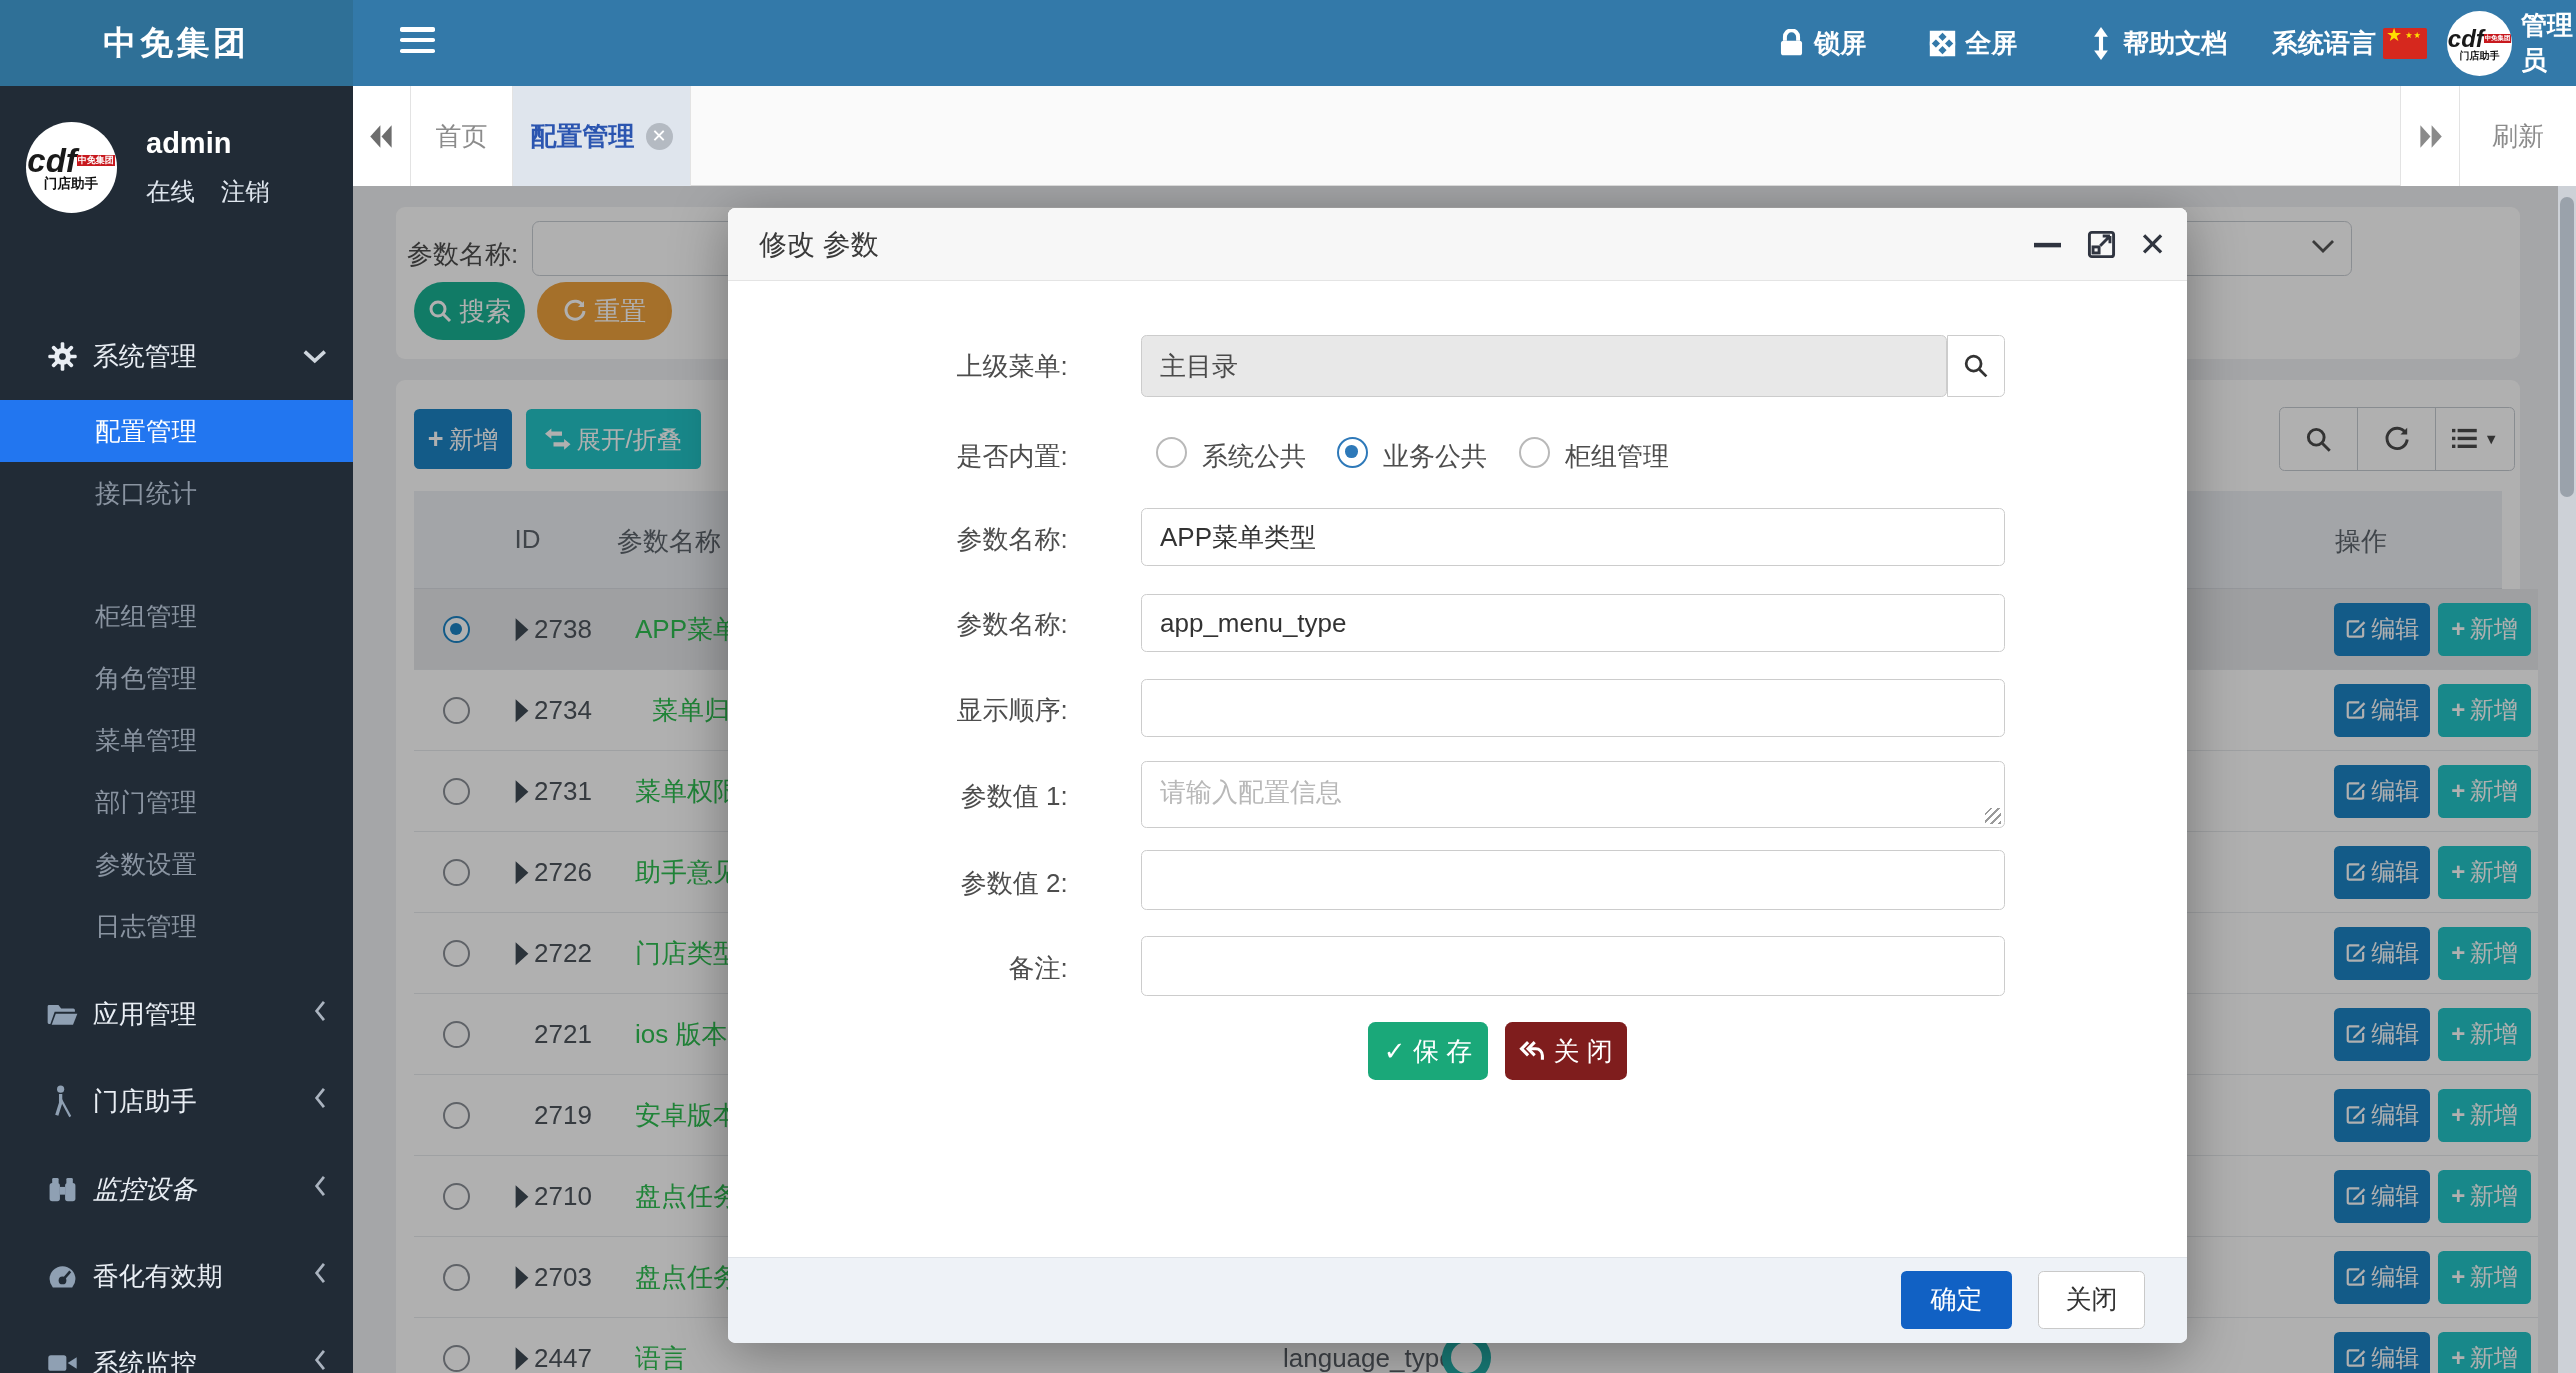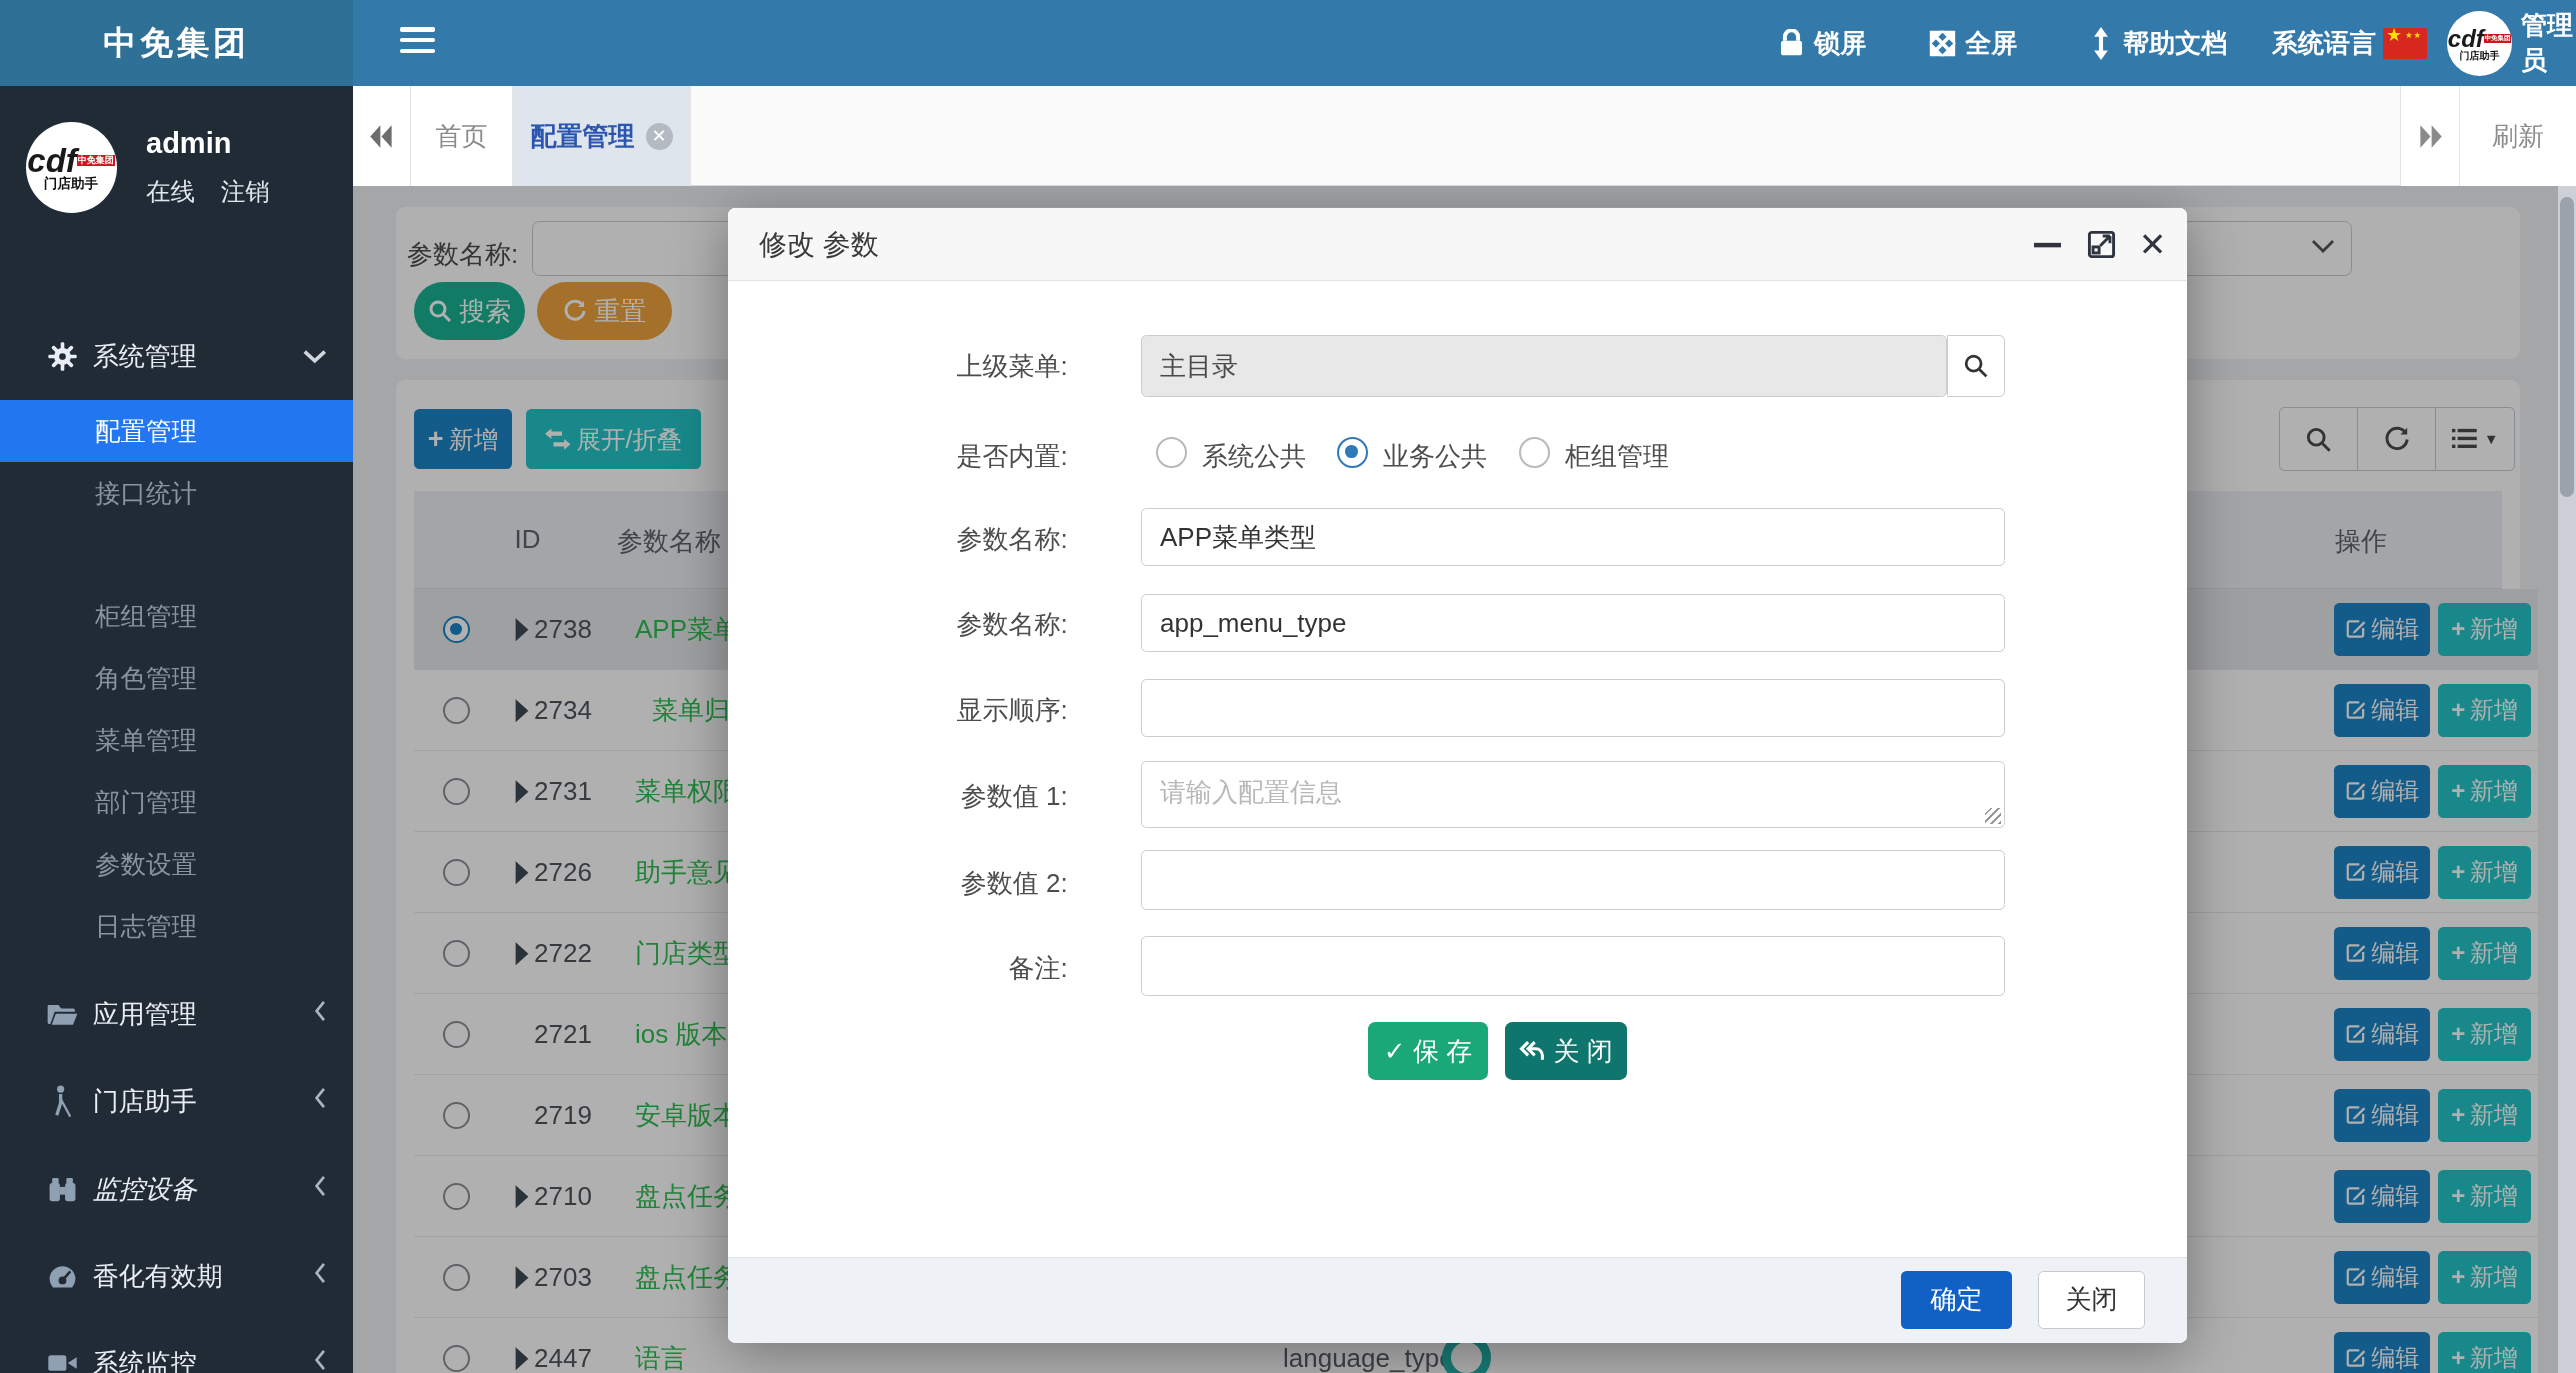--- a/index.html
+++ b/index.html
@@ -650,21 +650,21 @@
     <div class="f-label" style="left:12.7px; top:658px;">参数值 2:</div>
     <input class="f-input" style="top: 642px; height: 60px;">
 
     <div class="f-label" style="left:12.7px; top:743px;">备注:</div>
     <input class="f-input" style="top: 728px; height: 60px;">
 
     <div class="modal-btn" style="left:640px; top:814px; width:120px; background:#1aa879;">
       <span>✓</span>
       <span>保 存</span>
     </div>
-    <div class="modal-btn" style="left:777px; top:814px; width:122px; background:#0f766e;">
+    <div class="modal-btn" style="left:777px; top:814px; width:122px; background:#7f1d1d;">
       <svg width="27" height="22" viewBox="0 0 24 20" fill="none" stroke="#fff" stroke-width="2.8">
           <polyline points="8,2 2,8 8,14"></polyline>
           <polyline points="14,2 8,8 14,14"></polyline>
           <path d="M8 8 h7 a6 6 0 0 1 6 6 v4"></path>
         </svg>
       <span>关 闭</span>
     </div>
 
     <div class="modal-footer">
       <div class="ft-btn" style="left:1173px; width:111px; background:#1161c4; color:#fff;">确定</div>

